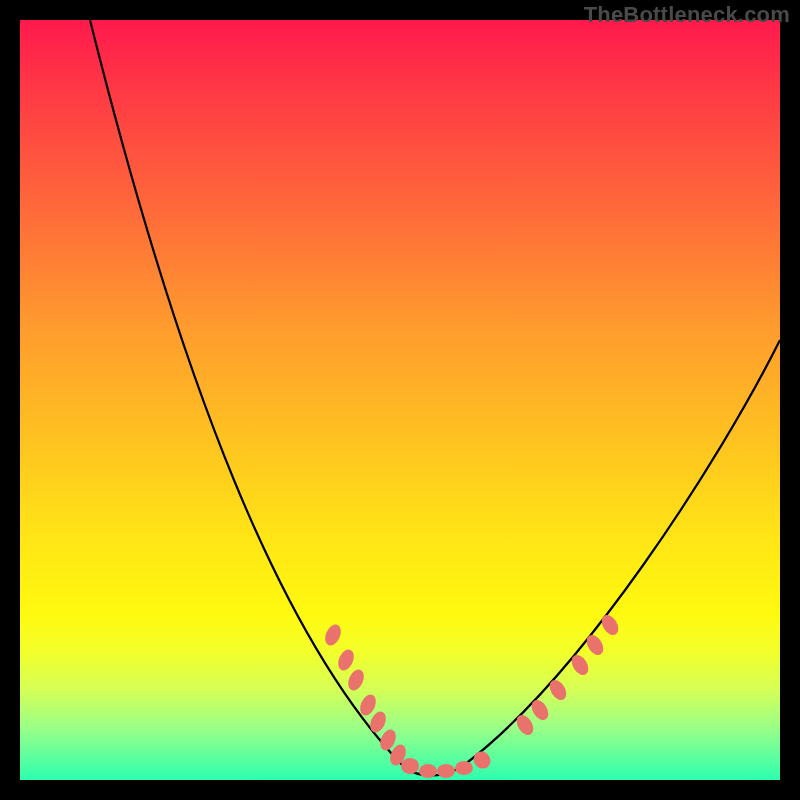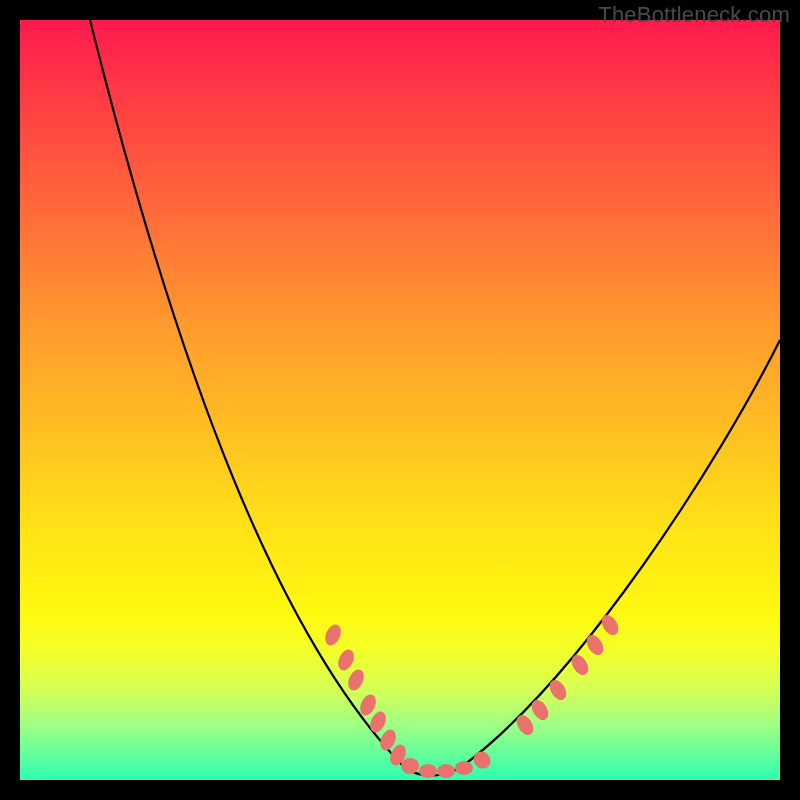--- a/index.html
+++ b/index.html
@@ -29,21 +29,21 @@
       #d6ff55 88%,
       #9cff86 93%,
       #2dffb0 100%);
   }
   .watermark {
     position: absolute;
     top: 2px;
     right: 10px;
     color: #4a4a4a;
     font-size: 22px;
-    font-weight: 400;
+    font-weight: 700;
     letter-spacing: 0.2px;
     user-select: none;
   }
   svg.curve {
     position: absolute;
     left: 0;
     top: 0;
     width: 760px;
     height: 760px;
     pointer-events: none;

